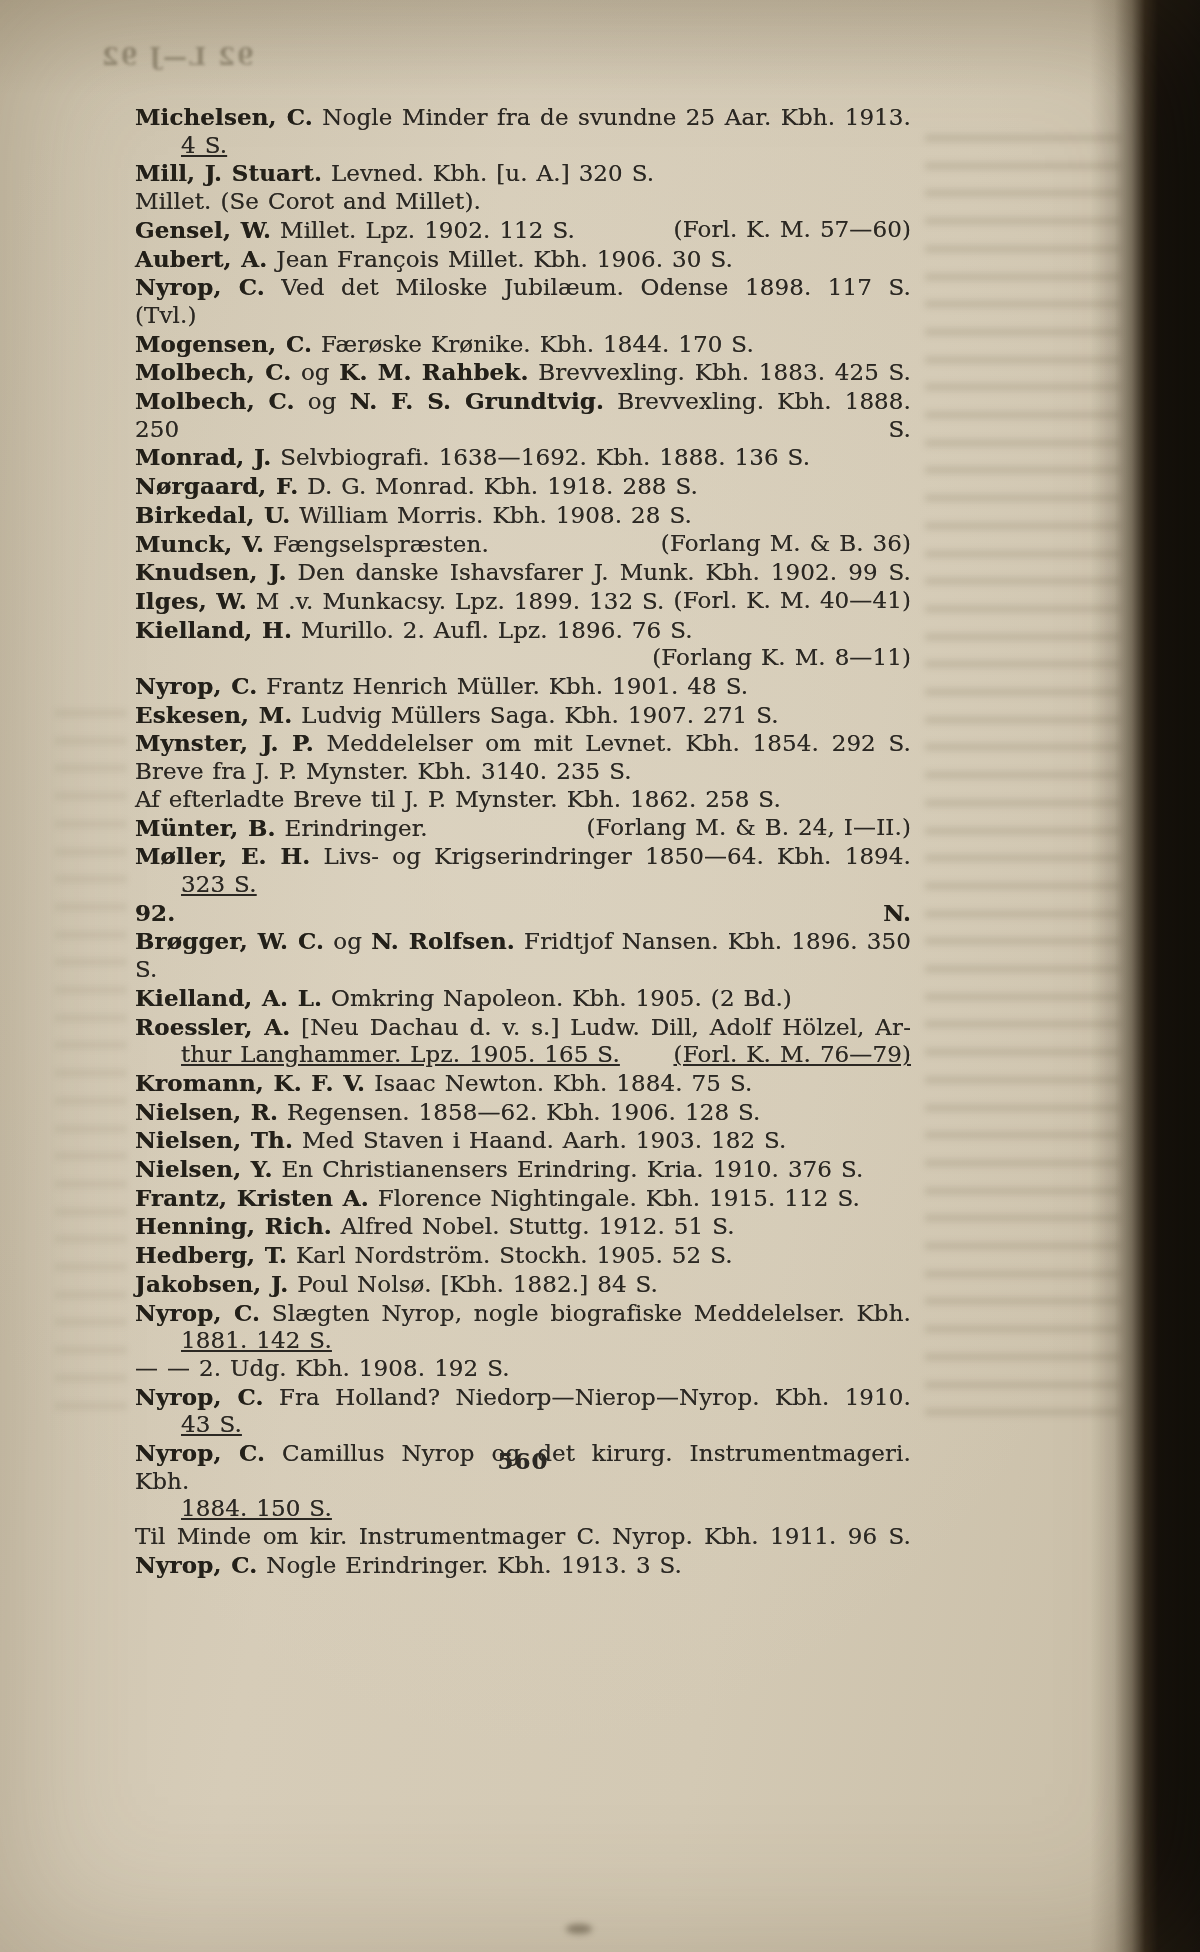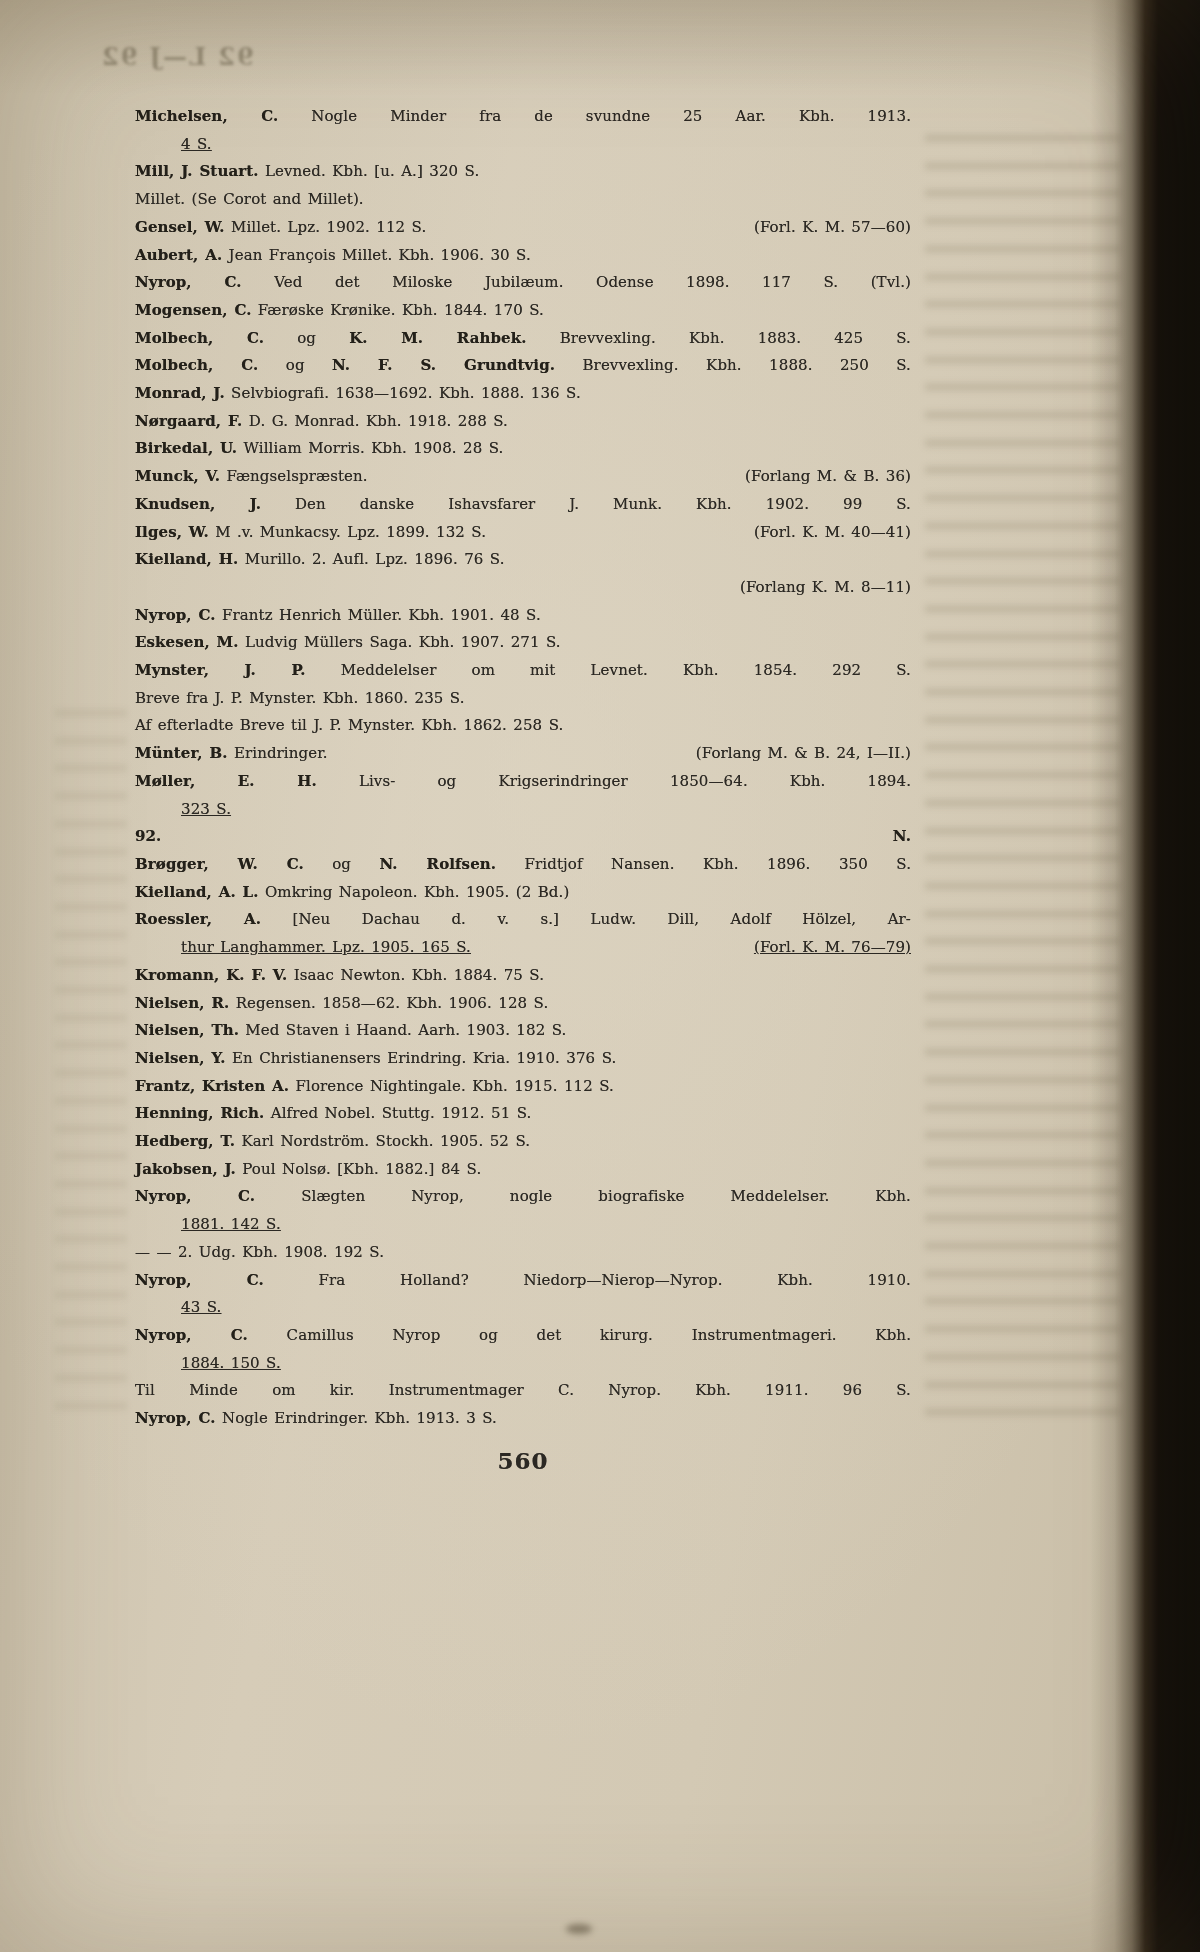--- a/index.html
+++ b/index.html
@@ -41,21 +41,21 @@
       rgba(128,115,90,0) 0px, rgba(128,115,90,0) 9px,
       rgba(128,115,90,0.20) 9px, rgba(128,115,90,0.20) 17px,
       rgba(128,115,90,0) 17px, rgba(128,115,90,0) 27.7px);
   }
   .ghost-col.right{left:925px;top:125px;width:195px;height:1300px;}
   .ghost-col.left{left:55px;top:700px;width:72px;height:720px;opacity:.6;}
   .bottom-smudge{position:absolute;left:566px;top:1924px;width:26px;height:10px;
     background:rgba(70,60,42,0.5);border-radius:50%;filter:blur(3px);}
   .text-block{
     position:absolute;left:135px;top:103px;width:776px;
-    font-size:15px;line-height:27.7px;word-spacing:1.5px;letter-spacing:0.1px;
+    font-size:23px;line-height:27.7px;word-spacing:1.5px;letter-spacing:0.1px;
     text-shadow:0 0 0.6px rgba(43,40,35,0.65);
   }
   .line{white-space:normal;}
   .line.j{text-align:justify;text-align-last:justify;}
   .line.split{display:flex;justify-content:space-between;text-align:right;}
   .line.indent{padding-left:46px;text-decoration:underline;}
   .b{font-weight:bold;color:#232019;}
   .page-number{
     position:absolute;left:135px;top:1447px;width:776px;
     font-size:23px;text-align:center;letter-spacing:1px;
@@ -99,21 +99,21 @@
         <span><span>(Forl. K. M. 40—41)</span></span>
       </div>
       <div class="line"><span class="b">Kielland, H.</span><span> Murillo.  2. Aufl.  Lpz.  1896.  76 S.</span></div>
       <div class="line split">
         <span></span>
         <span><span>(Forlang K. M. 8—11)</span></span>
       </div>
       <div class="line"><span class="b">Nyrop, C.</span><span> Frantz Henrich Müller.  Kbh.  1901.  48 S.</span></div>
       <div class="line"><span class="b">Eskesen, M.</span><span> Ludvig Müllers Saga.  Kbh.  1907.  271 S.</span></div>
       <div class="line j"><span class="b">Mynster, J. P.</span><span> Meddelelser om mit Levnet.  Kbh.  1854.  292 S.</span></div>
-      <div class="line"><span>Breve fra J. P. Mynster.  Kbh.  1860.  235 S.</span></div>
+      <div class="line"><span>Breve fra J. P. Mynster.  Kbh.  3140.  235 S.</span></div>
       <div class="line"><span>Af efterladte Breve til J. P. Mynster.  Kbh.  1862.  258 S.</span></div>
       <div class="line split">
         <span><span class="b">Münter, B.</span><span> Erindringer.</span></span>
         <span><span>(Forlang M. &amp; B. 24, I—II.)</span></span>
       </div>
       <div class="line j"><span class="b">Møller, E. H.</span><span> Livs- og Krigserindringer 1850—64.  Kbh.  1894.</span></div>
       <div class="line indent"><span>323 S.</span></div>
       <div class="line split">
         <span><span class="b">92.</span></span>
         <span><span class="b">N.</span></span>

